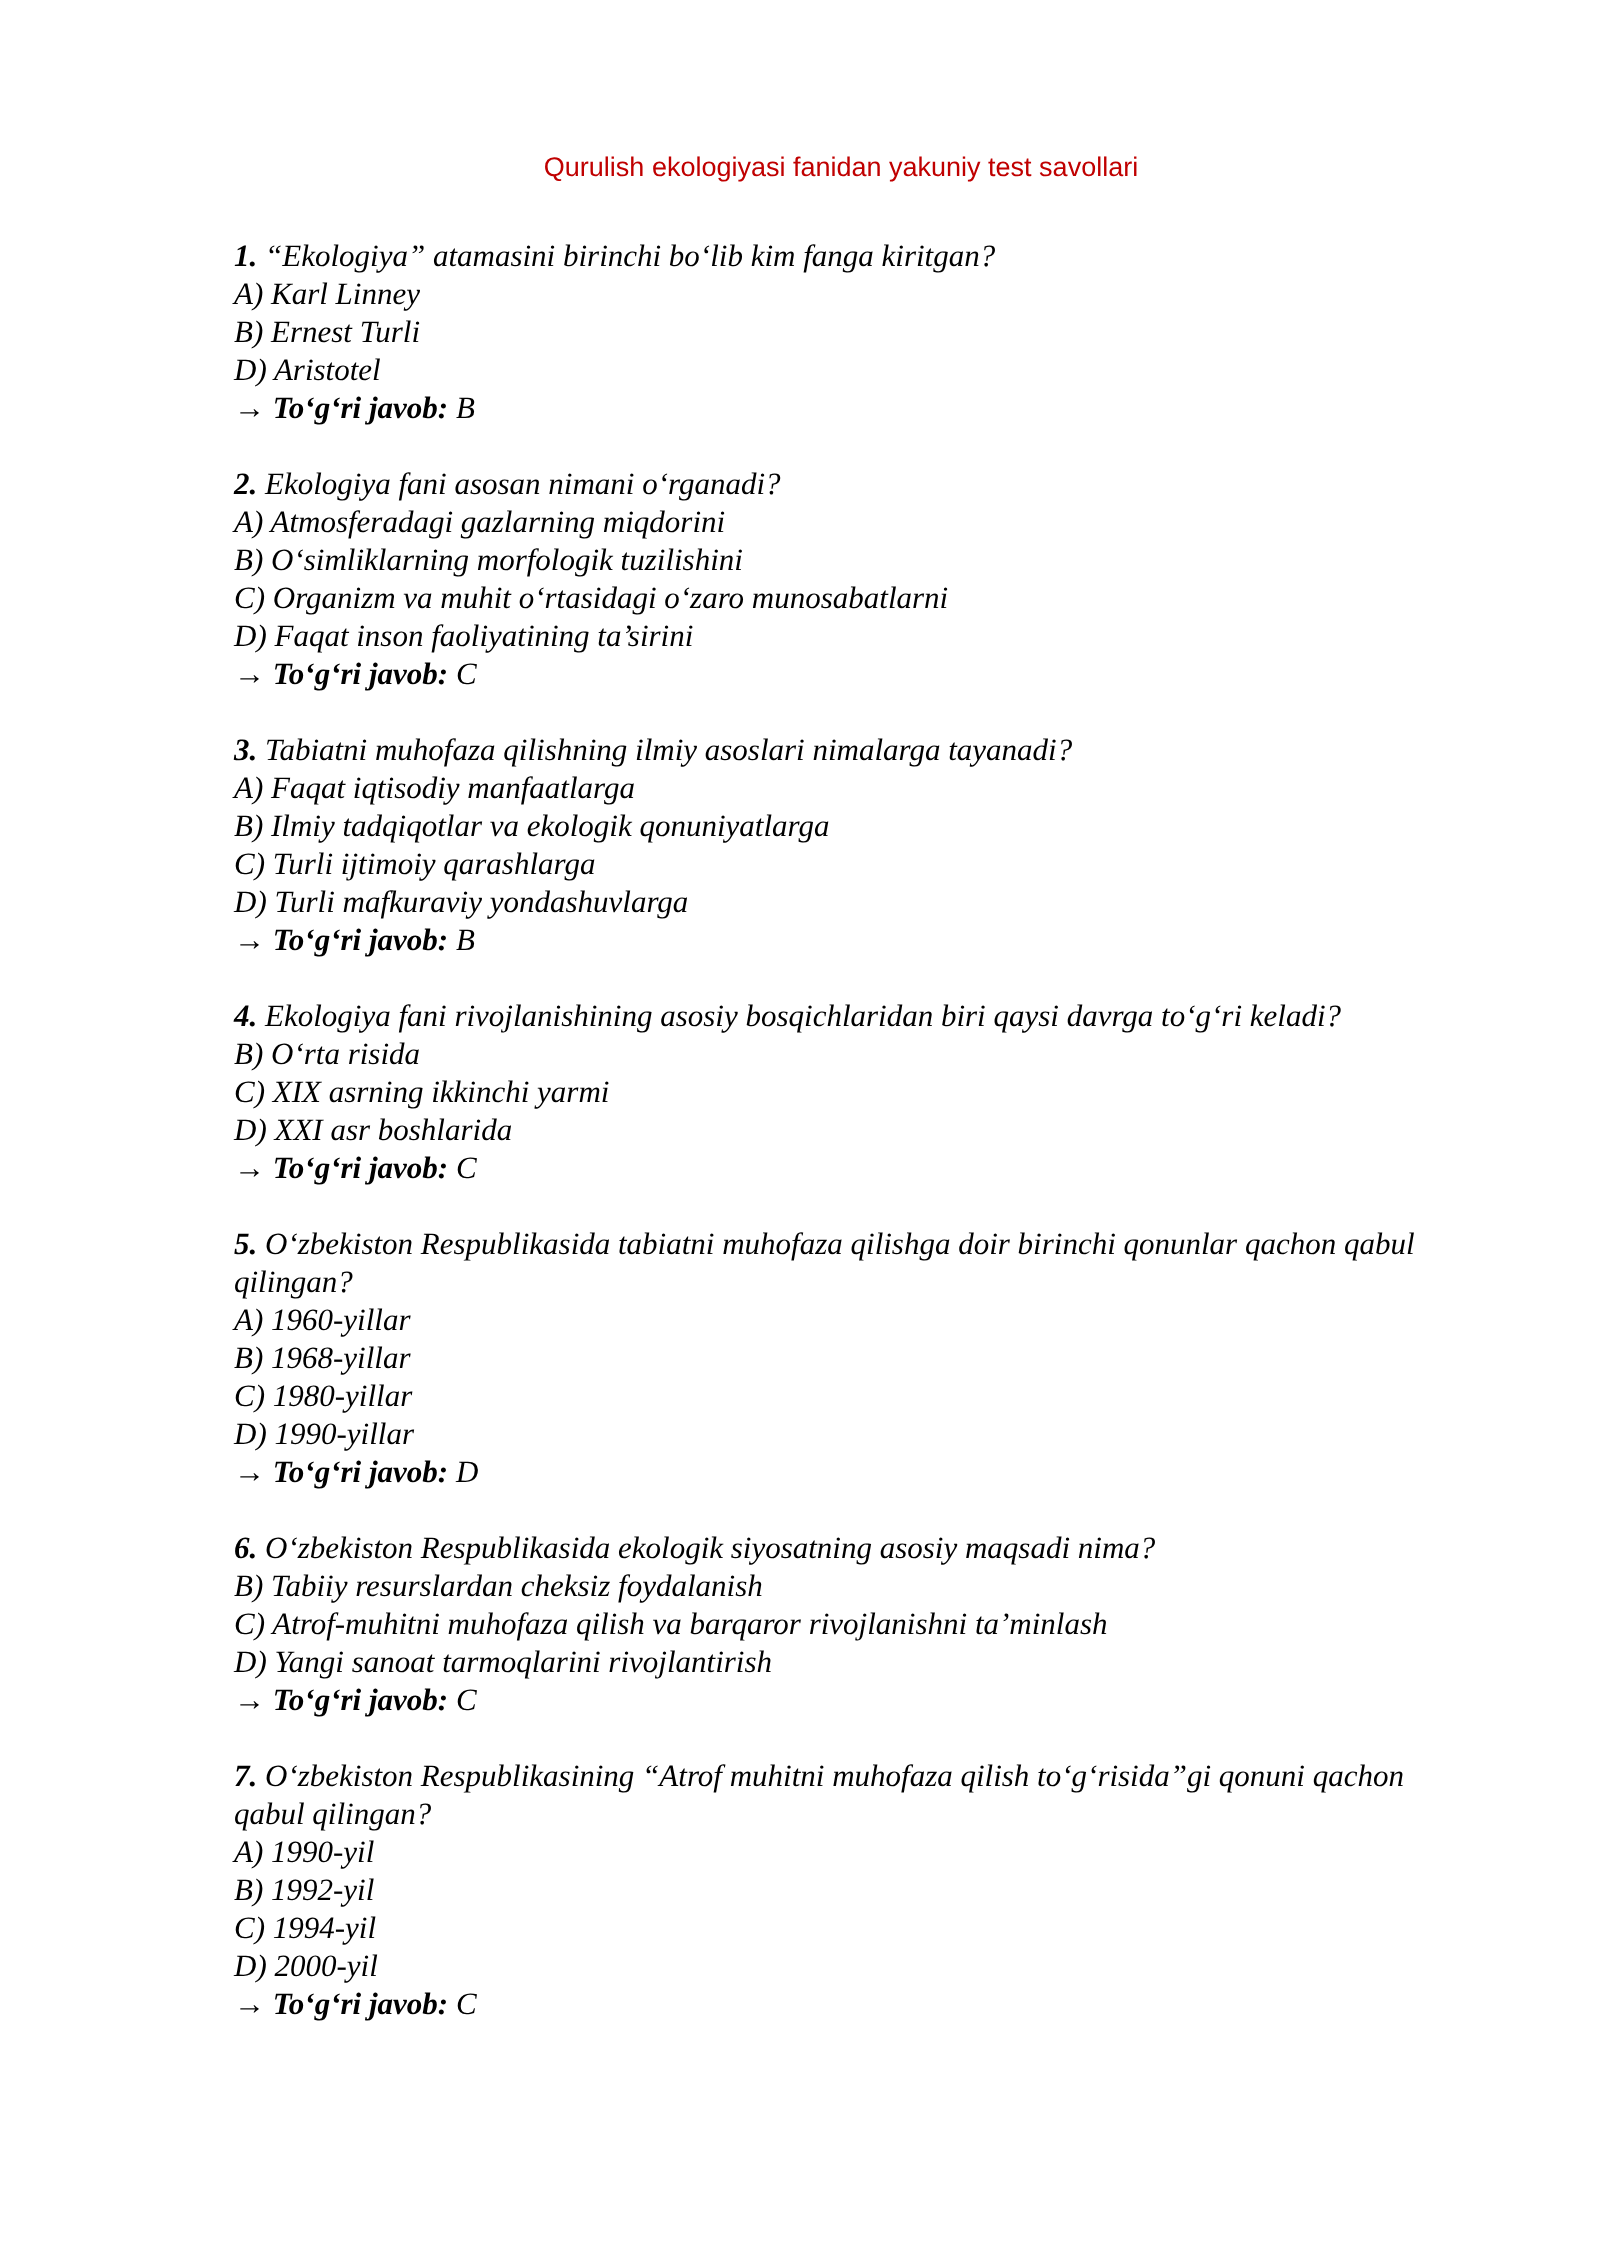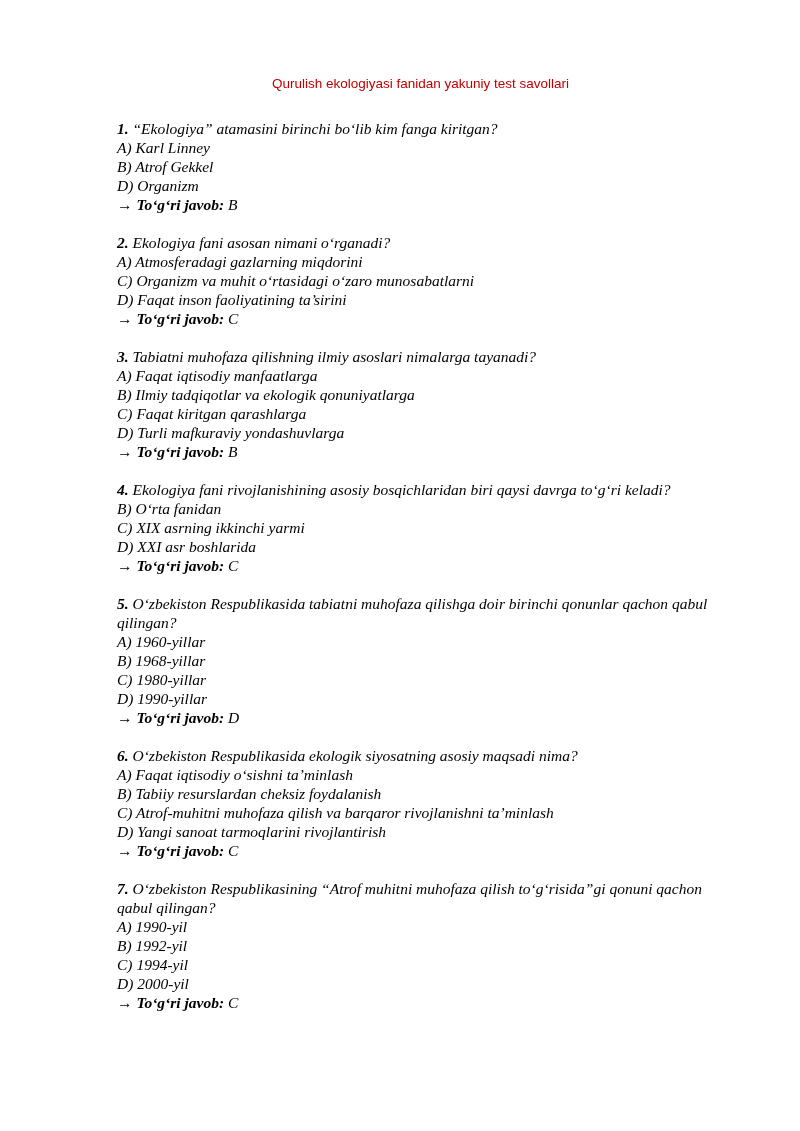--- a/index.html
+++ b/index.html
@@ -41,62 +41,62 @@
 </head>
 <body>
 
 <div class="doc">
 
   <p class="title">Qurulish ekologiyasi fanidan yakuniy test savollari</p>
 
   <section class="question">
     <p><span class="qnum">1.</span> <span>“Ekologiya” atamasini birinchi bo‘lib kim fanga kiritgan?</span></p>
     <p>A) Karl Linney</p>
-    <p>B) Atrof Gekkel</p>
-    <p>D) Organizm</p>
+    <p>B) Ernest Turli</p>
+    <p>D) Aristotel</p>
     <p><span>→</span> <span class="ans-label">To‘g‘ri javob:</span> <span>B</span></p>
   </section>
 
   <section class="question">
     <p><span class="qnum">2.</span> <span>Ekologiya fani asosan nimani o‘rganadi?</span></p>
     <p>A) Atmosferadagi gazlarning miqdorini</p>
+    <p>B) O‘simliklarning morfologik tuzilishini</p>
     <p>C) Organizm va muhit o‘rtasidagi o‘zaro munosabatlarni</p>
     <p>D) Faqat inson faoliyatining ta’sirini</p>
     <p><span>→</span> <span class="ans-label">To‘g‘ri javob:</span> <span>C</span></p>
   </section>
 
   <section class="question">
     <p><span class="qnum">3.</span> <span>Tabiatni muhofaza qilishning ilmiy asoslari nimalarga tayanadi?</span></p>
     <p>A) Faqat iqtisodiy manfaatlarga</p>
     <p>B) Ilmiy tadqiqotlar va ekologik qonuniyatlarga</p>
-    <p>C) Faqat kiritgan qarashlarga</p>
+    <p>C) Turli ijtimoiy qarashlarga</p>
     <p>D) Turli mafkuraviy yondashuvlarga</p>
     <p><span>→</span> <span class="ans-label">To‘g‘ri javob:</span> <span>B</span></p>
   </section>
 
   <section class="question">
     <p><span class="qnum">4.</span> <span>Ekologiya fani rivojlanishining asosiy bosqichlaridan biri qaysi davrga to‘g‘ri keladi?</span></p>
-    <p>B) O‘rta fanidan</p>
+    <p>B) O‘rta risida</p>
     <p>C) XIX asrning ikkinchi yarmi</p>
     <p>D) XXI asr boshlarida</p>
     <p><span>→</span> <span class="ans-label">To‘g‘ri javob:</span> <span>C</span></p>
   </section>
 
   <section class="question">
     <p><span class="qnum">5.</span> <span>O‘zbekiston Respublikasida tabiatni muhofaza qilishga doir birinchi qonunlar qachon qabul qilingan?</span></p>
     <p>A) 1960-yillar</p>
     <p>B) 1968-yillar</p>
     <p>C) 1980-yillar</p>
     <p>D) 1990-yillar</p>
     <p><span>→</span> <span class="ans-label">To‘g‘ri javob:</span> <span>D</span></p>
   </section>
 
   <section class="question">
     <p><span class="qnum">6.</span> <span>O‘zbekiston Respublikasida ekologik siyosatning asosiy maqsadi nima?</span></p>
-    <p>A) Faqat iqtisodiy o‘sishni ta’minlash</p>
     <p>B) Tabiiy resurslardan cheksiz foydalanish</p>
     <p>C) Atrof-muhitni muhofaza qilish va barqaror rivojlanishni ta’minlash</p>
     <p>D) Yangi sanoat tarmoqlarini rivojlantirish</p>
     <p><span>→</span> <span class="ans-label">To‘g‘ri javob:</span> <span>C</span></p>
   </section>
 
   <section class="question">
     <p><span class="qnum">7.</span> <span>O‘zbekiston Respublikasining “Atrof muhitni muhofaza qilish to‘g‘risida”gi qonuni qachon qabul qilingan?</span></p>
     <p>A) 1990-yil</p>
     <p>B) 1992-yil</p>

